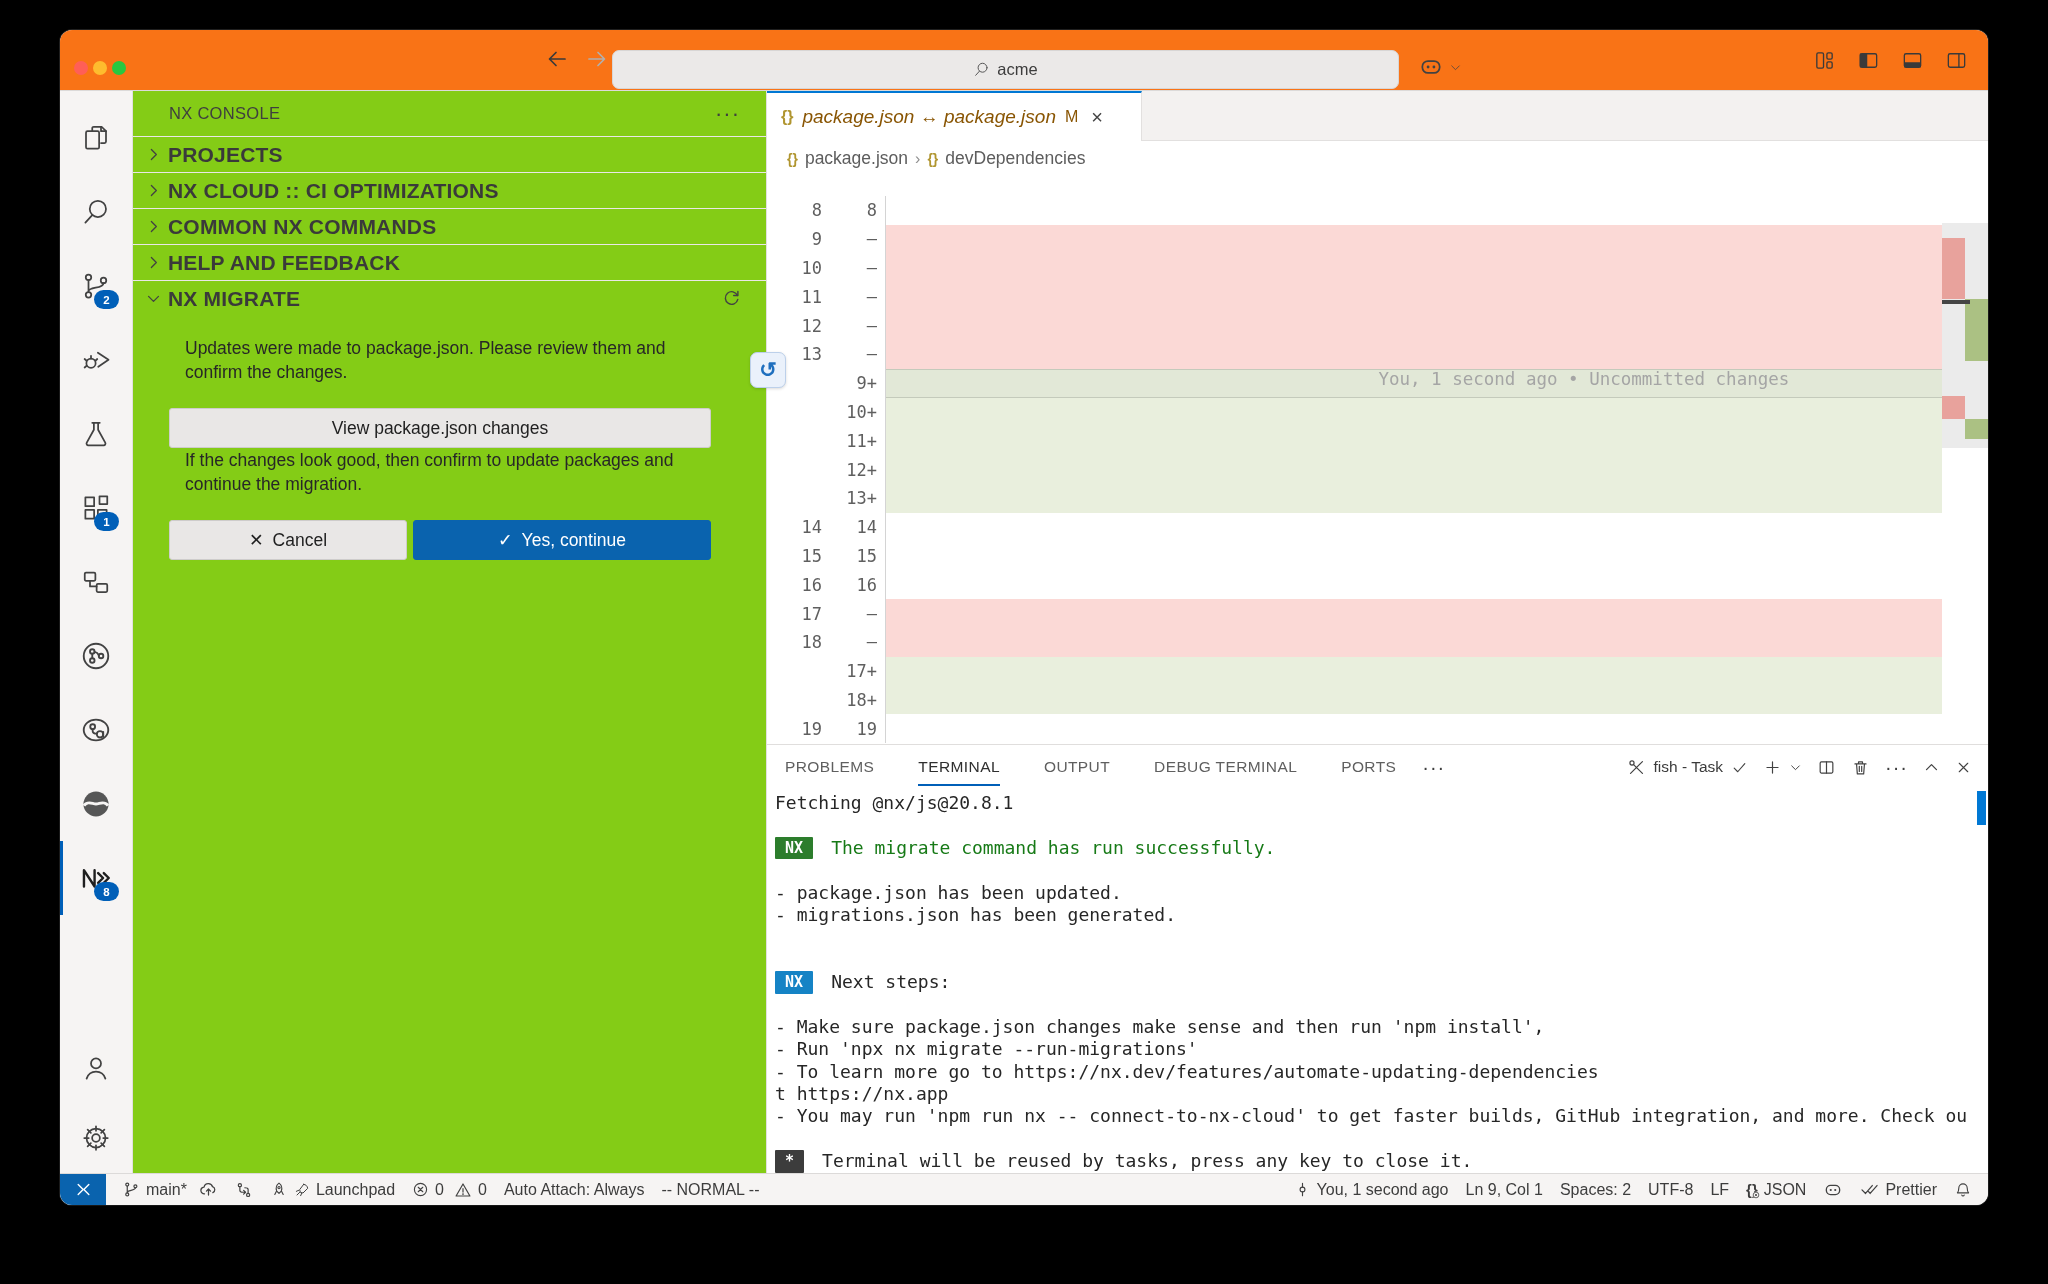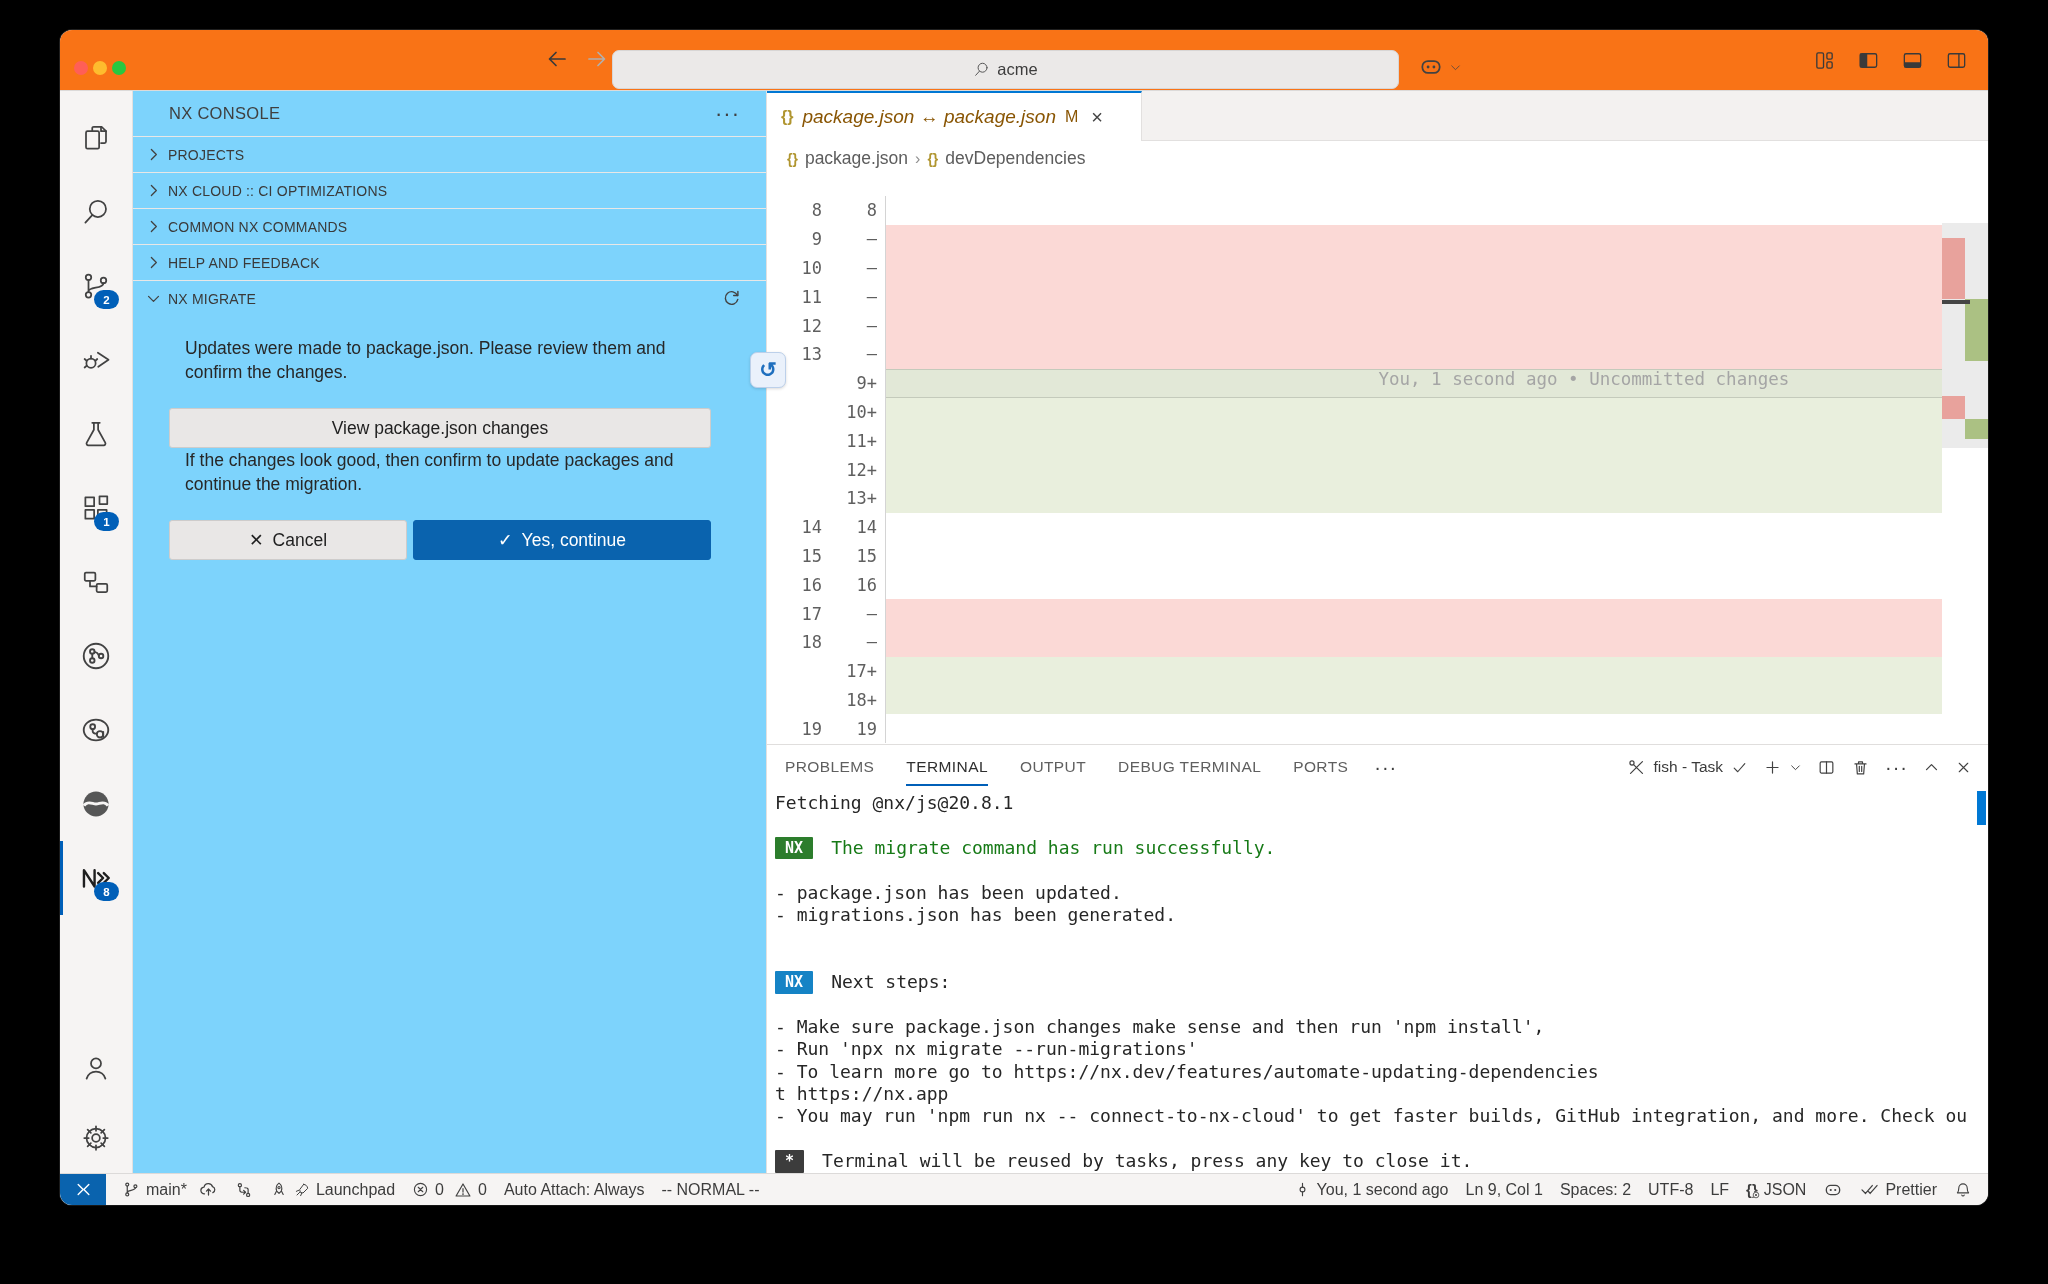--- a/index.html
+++ b/index.html
@@ -28,26 +28,26 @@
   .activitybar{width:72px;background:#f6f4f3;border-right:1px solid #e2e0df;display:flex;flex-direction:column;
                align-items:center;padding-top:10px;flex:none;}
   .abitem{width:72px;height:74px;display:flex;align-items:center;justify-content:center;position:relative;color:#424242;}
   .abitem.small{height:70px;}
   .abitem.active{box-shadow:inset 3px 0 0 #005fb8;}
   .abbadge{position:absolute;right:13px;bottom:14px;min-width:19px;height:19px;border-radius:10px;background:#005fb8;
            color:#fff;font-size:11.5px;font-weight:bold;display:flex;align-items:center;justify-content:center;padding:0 3px;}
   .abspacer{margin-top:auto;}
 
   
-  .sidebar{width:633px;background:#7dd3fc;border-right:1px solid #e2e0df;flex:none;display:flex;flex-direction:column;font-size:17px;}
+  .sidebar{width:633px;background:#84cc16;border-right:1px solid #e2e0df;flex:none;display:flex;flex-direction:column;font-size:17px;}
   .sbheader{height:45px;display:flex;align-items:center;flex:none;}
   .sbtitle{margin-left:36px;color:#3f3f3f;font-size:16.5px;letter-spacing:.3px;}
   .sbmore{margin-left:auto;margin-right:26px;color:#3f3f3f;font-size:22px;letter-spacing:1px;line-height:10px;}
   .sbsection{height:35px;display:flex;align-items:center;border-top:1px solid #e9e7e6;padding-left:12px;gap:6px;flex:none;}
-  .sbsection .lbl{font-weight:normal;font-size:14px;color:#3a3a3a;letter-spacing:.2px;}
+  .sbsection .lbl{font-weight:bold;font-size:21px;color:#3a3a3a;letter-spacing:.2px;}
   .sbrefresh{margin-left:auto;margin-right:24px;}
   .sbcontent{padding:20px 55px 0 36px;color:#272727;}
   .sbcontent p{margin:0 0 0 16px;font-size:17.5px;line-height:24px;}
   .btn{display:flex;align-items:center;justify-content:center;gap:9px;height:38px;border:1px solid #cecccb;
        border-radius:3px;background:#e9e7e6;color:#1f1f1f;font-size:17.5px;}
   .btn.block{margin-top:24px;}
   .btnrow{display:flex;gap:6px;margin-top:24px;}
   .btnrow .cancel{width:236px;flex:none;}
   .btnrow .confirm{flex:1;background:#0a63ae;border-color:#0a63ae;color:#fff;}
   .msg2{margin-top:30px;}
@@ -92,21 +92,21 @@
   .gb2{left:23px;top:243px;height:20px;background:#abc183;}
   .rcur{position:absolute;left:0;top:124px;width:28px;height:4px;background:#454545;}
 
   .revert{position:absolute;left:690px;top:322px;width:34px;height:34px;background:#eaf1fb;border:1px solid #bcd0ea;
           border-radius:7px;display:flex;align-items:center;justify-content:center;z-index:5;
           box-shadow:0 1px 3px rgba(0,0,0,.15);}
 
   
   .panel{height:428px;border-top:1px solid #e0dedd;display:flex;flex-direction:column;flex:none;background:#fff;}
   .panelhead{height:44px;display:flex;align-items:center;padding:0 16px 0 18px;flex:none;}
-  .ptabs{display:flex;gap:32px;align-items:center;}
+  .ptabs{display:flex;gap:44px;align-items:center;}
   .ptab{font-size:15.5px;letter-spacing:.4px;color:#5f5f5f;position:relative;padding:6px 0;}
   .ptab[data-active="true"]{color:#2f2f2f;}
   .ptab[data-active="true"]::after{content:"";position:absolute;left:0;right:0;bottom:-4px;height:2px;background:#005fb8;}
   .pmore{color:#3f3f3f;font-size:20px;letter-spacing:1px;}
   .pctrl{margin-left:auto;display:flex;align-items:center;gap:15px;color:#3b3b3b;}
   .ptask{font-size:15.5px;display:flex;align-items:center;gap:8px;}
   .termbody{flex:1;position:relative;overflow:hidden;font-family:"DejaVu Sans Mono",monospace;
             font-size:18px;line-height:22.4px;color:#262626;padding:3px 0 0 8px;}
   .trow{height:22.4px;display:flex;align-items:center;white-space:pre;}
   .tbadge{display:inline-block;padding:0 1px;font-weight:bold;font-size:15px;border-radius:1px;margin-right:18px;}

